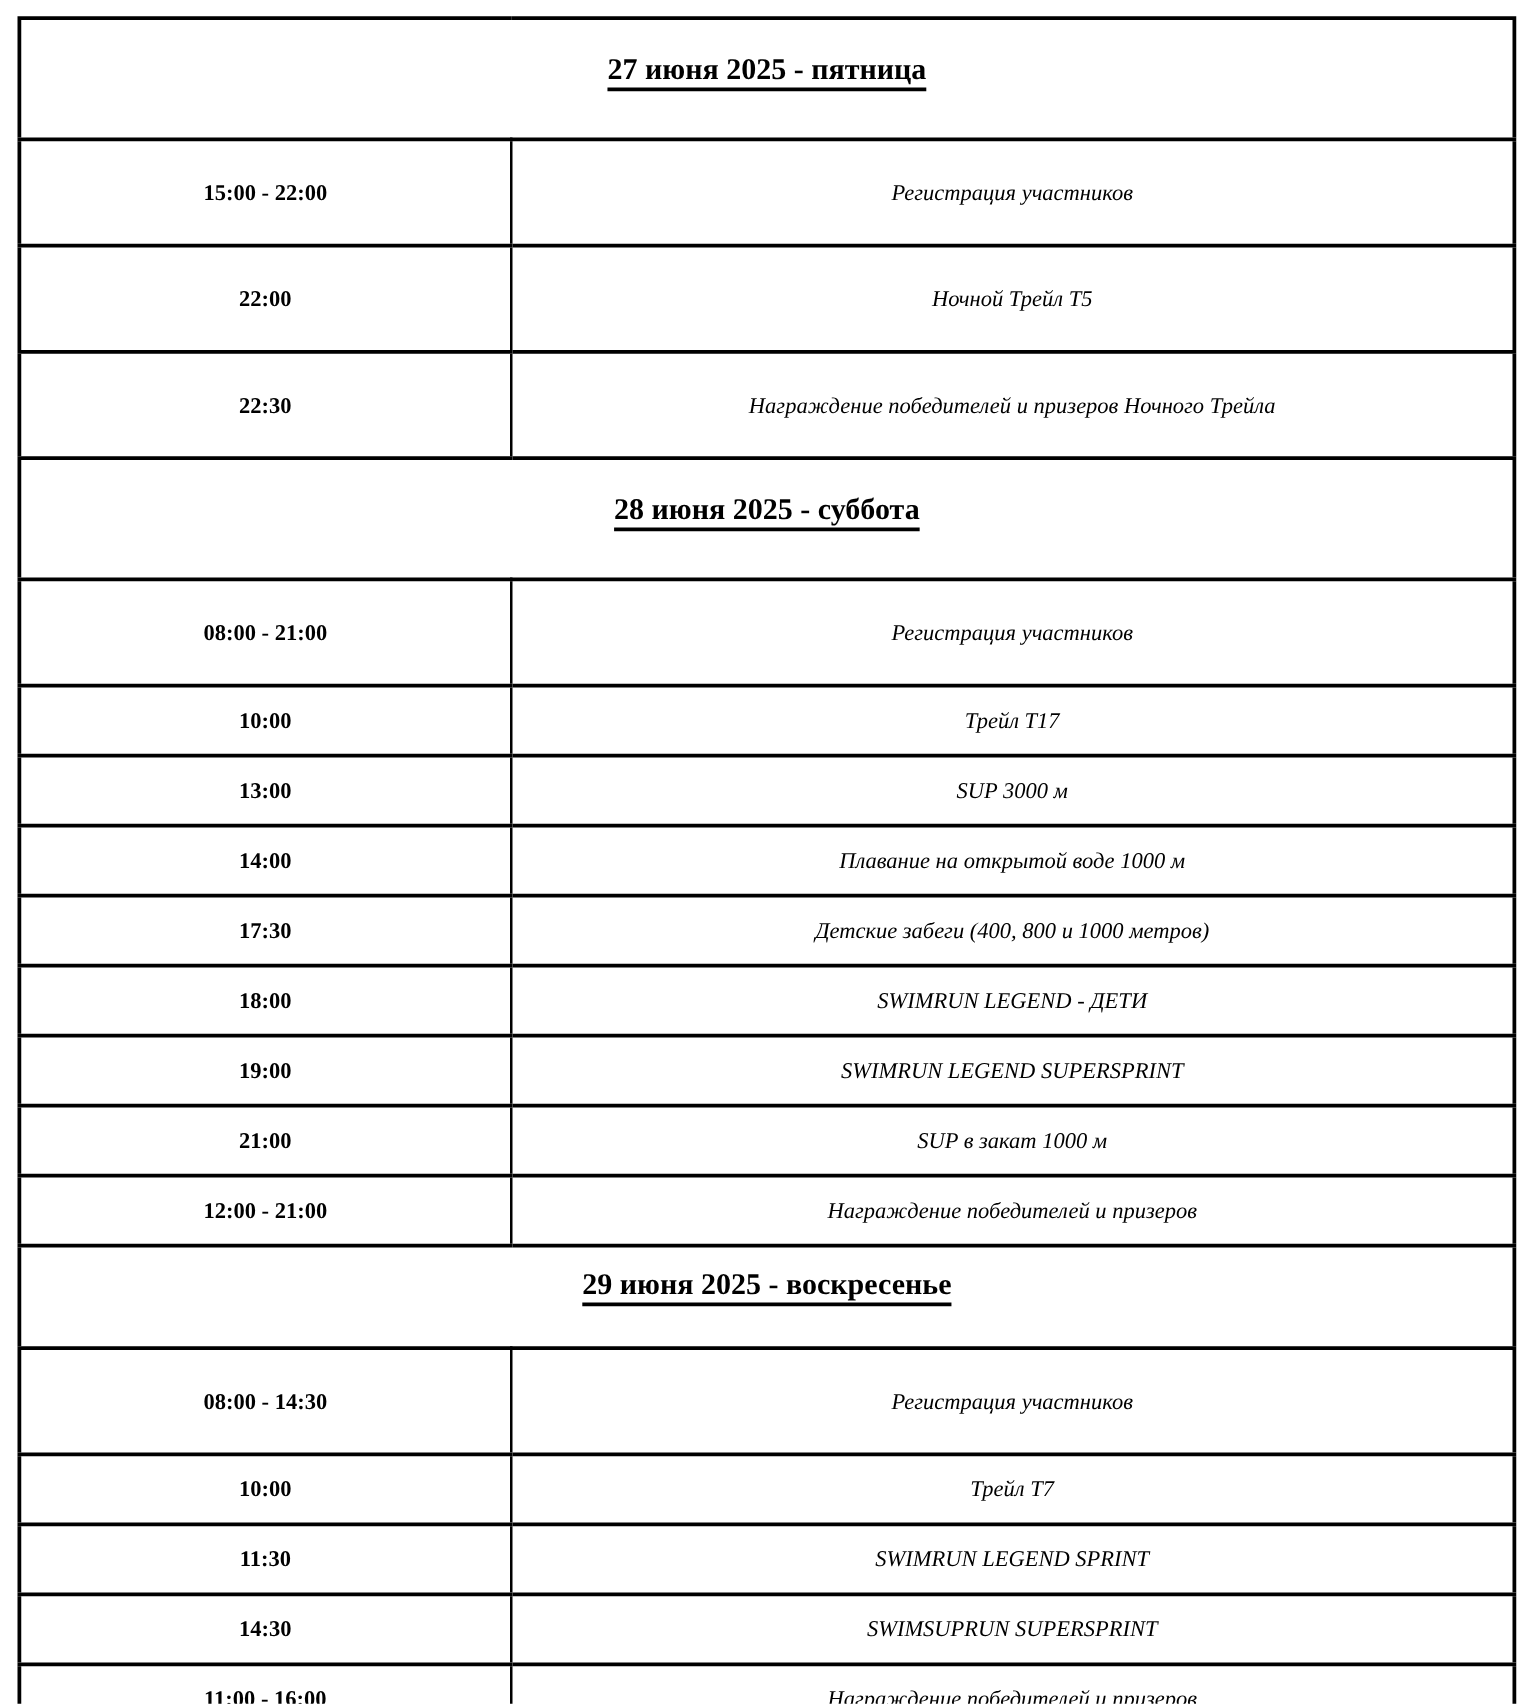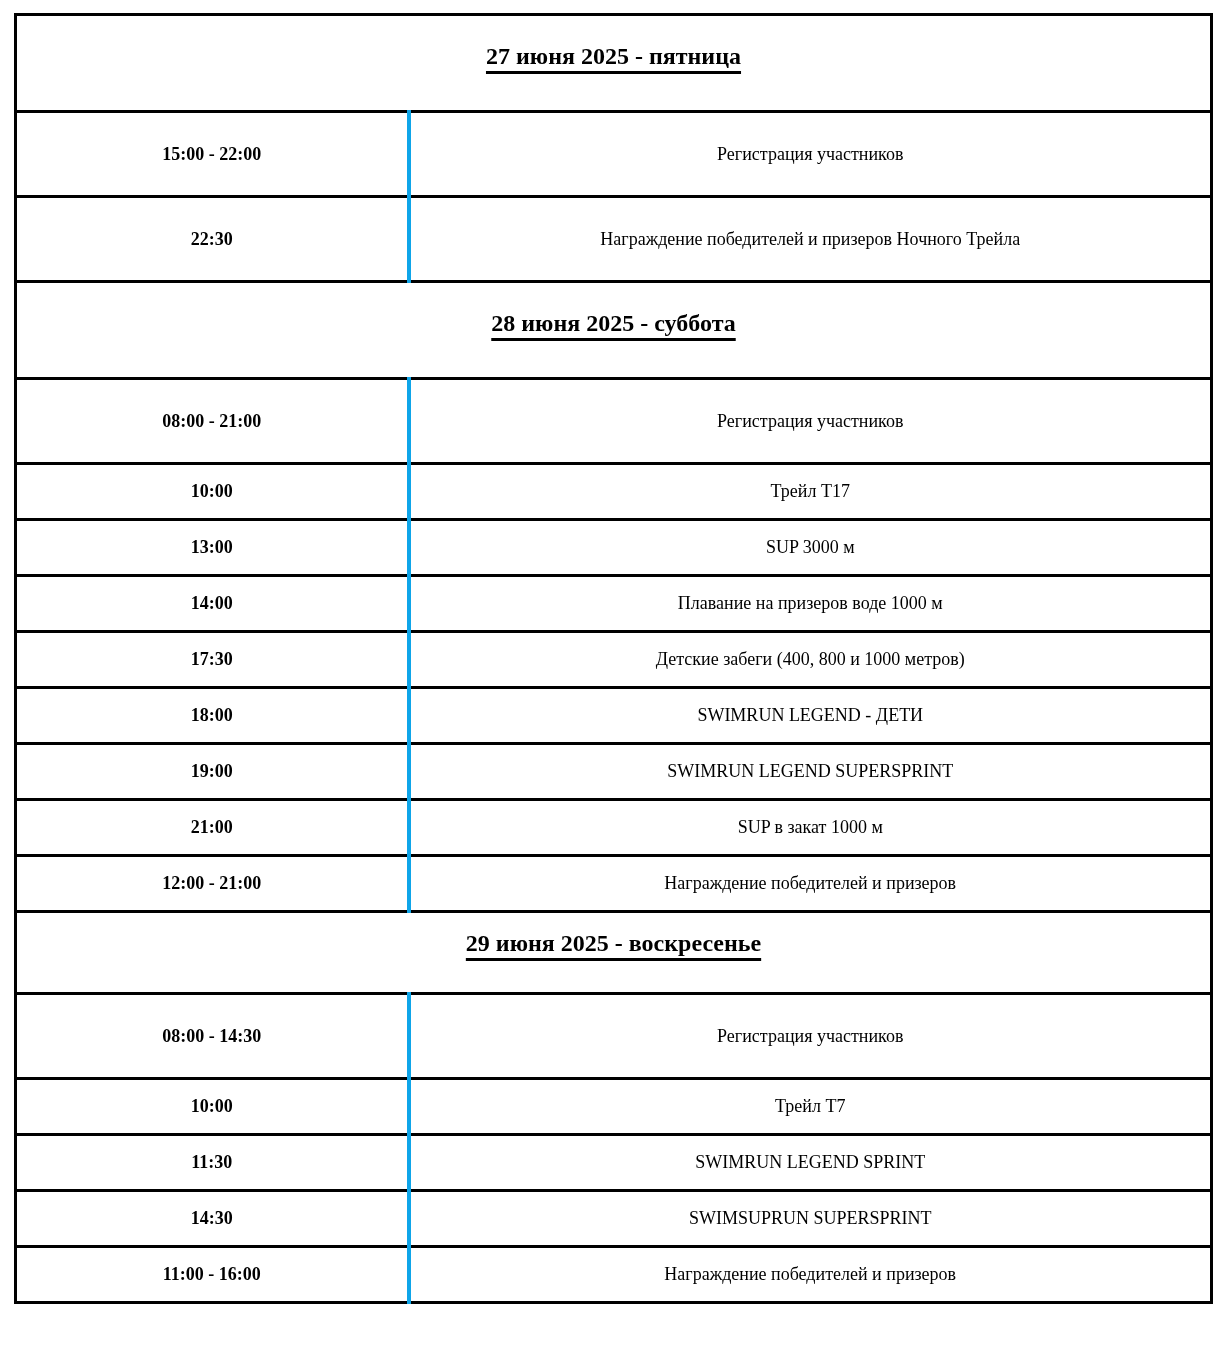--- a/index.html
+++ b/index.html
@@ -31,21 +31,21 @@
   col.col-time { width: 393px; }
   td {
     border-top: 3px solid #000000;
     border-bottom: 3px solid #000000;
     text-align: center;
     vertical-align: middle;
     padding: 0 8px;
     overflow: hidden;
   }
   td.time-cell { border-right: 2px solid #000000; }
-  td.event-cell { border-left: 4px solid #0ea5e9; }
+  td.event-cell { border-left: 2px solid #0ea5e9; font-style: italic; }
   tr.header-row td {
     height: 80px;
     font-size: 24px;
     font-weight: bold;
     padding-bottom: 14px;
   }
   tr.header-row.header-short td {
     height: 60px;
     padding-bottom: 19px;
     margin-top: 24px;
@@ -76,20 +76,24 @@
     <td colspan="2">
       <span class="day-title">27 июня 2025 - пятница</span>
     </td>
   </tr>
 
   <tr class="event-row row-tall">
     <td class="time-cell">15:00 - 22:00</td>
     <td class="event-cell">Регистрация участников</td>
   </tr>
 
+  <tr class="event-row row-tall">
+    <td class="time-cell">22:00</td>
+    <td class="event-cell">Ночной Трейл Т5</td>
+  </tr>
 
   <tr class="event-row row-tall">
     <td class="time-cell">22:30</td>
     <td class="event-cell">Награждение победителей и призеров Ночного Трейла</td>
   </tr>
 
   <tr class="header-row">
     <td colspan="2">
       <span class="day-title">28 июня 2025 - суббота</span>
     </td>
@@ -105,21 +109,21 @@
     <td class="event-cell">Трейл Т17</td>
   </tr>
 
   <tr class="event-row row-short">
     <td class="time-cell">13:00</td>
     <td class="event-cell">SUP 3000 м</td>
   </tr>
 
   <tr class="event-row row-short">
     <td class="time-cell">14:00</td>
-    <td class="event-cell">Плавание на призеров воде 1000 м</td>
+    <td class="event-cell">Плавание на открытой воде 1000 м</td>
   </tr>
 
   <tr class="event-row row-short">
     <td class="time-cell">17:30</td>
     <td class="event-cell">Детские забеги (400, 800 и 1000 метров)</td>
   </tr>
 
   <tr class="event-row row-short">
     <td class="time-cell">18:00</td>
     <td class="event-cell">SWIMRUN LEGEND - ДЕТИ</td>

